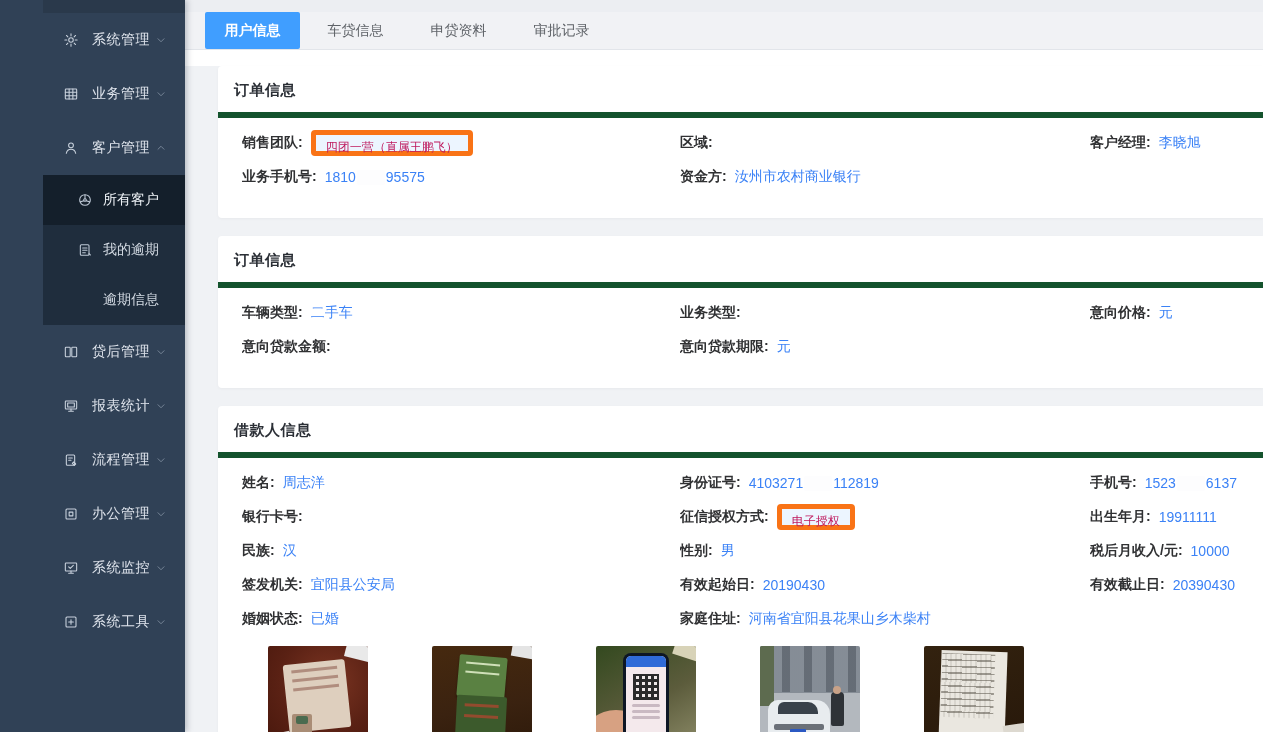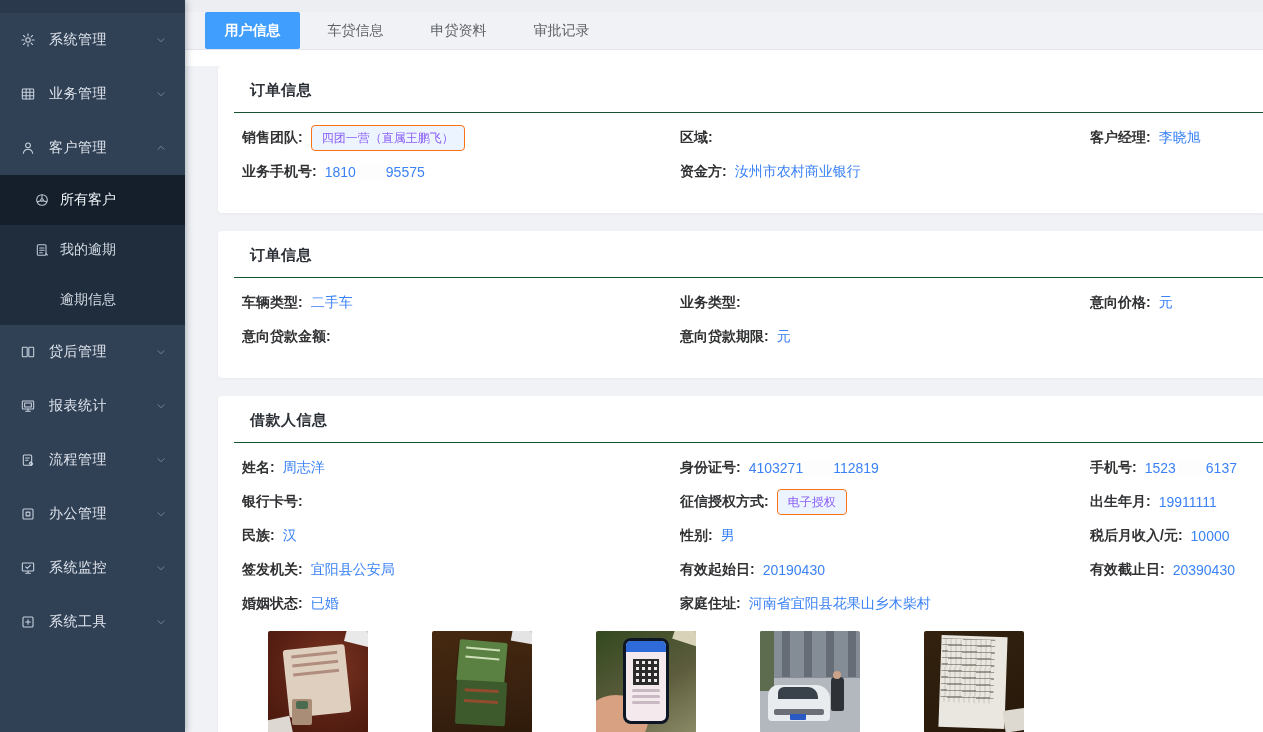--- a/index.html
+++ b/index.html
@@ -2,21 +2,21 @@
 <html><head>
 <meta charset="utf-8">
 <style>
   * { margin:0; padding:0; box-sizing:border-box; }
   html,body { width:1263px; height:732px; overflow:hidden; }
   body { font-family:"Liberation Sans","DejaVu Sans",sans-serif; background:#fff; }
   #page { position:relative; width:1263px; height:732px; overflow:hidden; background:#f0f2f5; }
 
   
   #sidebar { position:absolute; left:0; top:0; width:185px; height:732px;
-    background:#304156; z-index:5; box-shadow:2px 0 6px rgba(0,21,41,.25); }
+    background:#304156; z-index:5; box-shadow:2px 0 6px rgba(0,21,41,.25);padding-left:43px; }
   #sidebar .top-shade { height:13px; background:#2a394b; }
   .nav-item { display:flex; align-items:center; height:54px; padding:0 18px 0 20px;
     color:#dfe4ec; font-size:14px; cursor:pointer; }
   .nav-item .ico { width:16px; height:16px; margin-right:13px; color:#c9d2dd; flex:none; }
   .nav-item .ico svg { width:16px; height:16px; display:block; }
   .nav-item .lbl { flex:1; letter-spacing:.5px; }
   .nav-item .chev { width:12px; height:12px; color:#8694a6; flex:none; }
   .nav-item .chev svg { width:12px; height:12px; display:block; transition:transform .2s; }
   .nav-item.expanded .chev svg { transform:rotate(180deg); }
   .submenu { background:#1f2d3d; }
@@ -33,31 +33,31 @@
   #tabbar { height:38px; display:flex; align-items:stretch; padding-left:20px;
     background:#f1f2f5; border-bottom:1px solid #e2e5ea;gap:8px; }
   .tab { min-width:95px; display:flex; align-items:center; justify-content:center;
     font-size:14px; color:#5f6368; cursor:pointer; padding:0 18px; }
   .tab.active { background:#409eff; color:#fff; border-radius:2px; font-weight:bold; }
   #whiteband { height:16px; background:#ffffff; }
 
   #cards { position:relative; }
   .card { background:#fff; margin:0 0 18px 33px; width:1045px; border-radius:4px 0 0 4px;
     box-shadow:0 1px 3px rgba(0,0,0,.04); }
-  .card-header { padding:15px 16px 12px 16px; margin:0 0 0 16px; border-bottom:1px solid #14532d; }
+  .card-header { padding:15px 16px 12px 16px; margin:0 0 0 0; border-bottom:6px solid #14532d; }
   .card-title { font-size:15px; font-weight:bold; color:#2b2f36; letter-spacing:.5px; }
   .card-body { padding:8px 0 24px 24px; }
   .f-row { display:grid; grid-template-columns:438px 410px 1fr; align-items:center; min-height:34px; }
   .field { display:flex; align-items:center; white-space:nowrap; overflow:hidden;text-align:right; }
   .f-label { font-size:14px; font-weight:bold; color:#303133; }
   .f-value { font-size:14px; color:#3b82f6; margin-left:8px; }
   .redact { display:inline-block; width:28px; height:15px; background:#fdfdfe; border-radius:2px;
     margin:0 1px; vertical-align:middle; }
-  .tag { display:inline-block; margin-left:8px; background:#ecf5ff; border:1px solid #f97316;
-    color:#8b5cf6; font-size:12px; line-height:24px; height:26px; padding:0 10px; border-radius:4px; }
+  .tag { display:inline-block; margin-left:8px; background:#ecf5ff; border:5px solid #f97316;
+    color:#be185d; font-size:12px; line-height:24px; height:26px; padding:0 10px; border-radius:4px; }
 
   
   #attachments { display:flex; margin:10px 0 0 26px; }
   .attach { width:100px; margin-right:64px; }
   .thumb { width:100px; height:102px; position:relative; overflow:hidden; border-radius:2px; cursor:pointer; }
 
   .t-idcard { background:radial-gradient(circle at 60% 35%, #7c3522 0%, #5a2114 55%, #47170c 100%); }
   .t-idcard .idc { position:absolute; left:18px; top:16px; width:62px; height:68px; background:#decfbe;
     transform:rotate(-6deg); border-radius:3px; }
   .t-idcard .idc i { display:block; height:3px; background:#b08d7e; margin:6px 8px 0 8px; }

